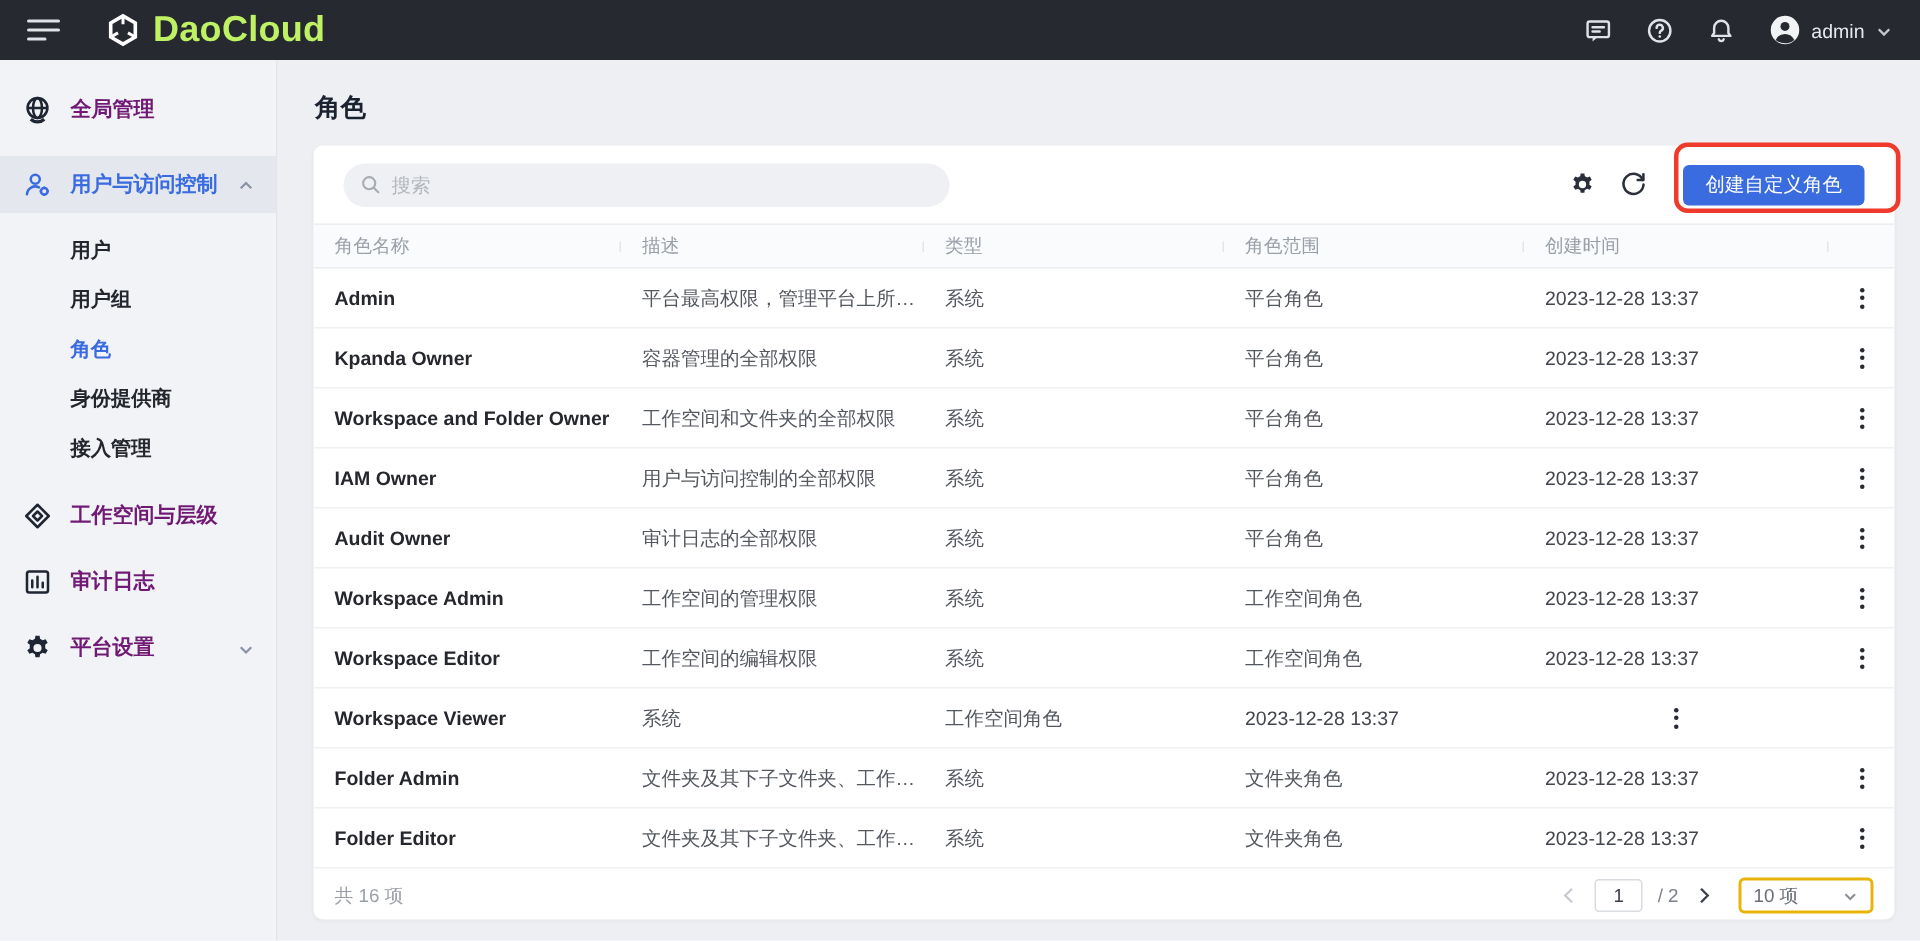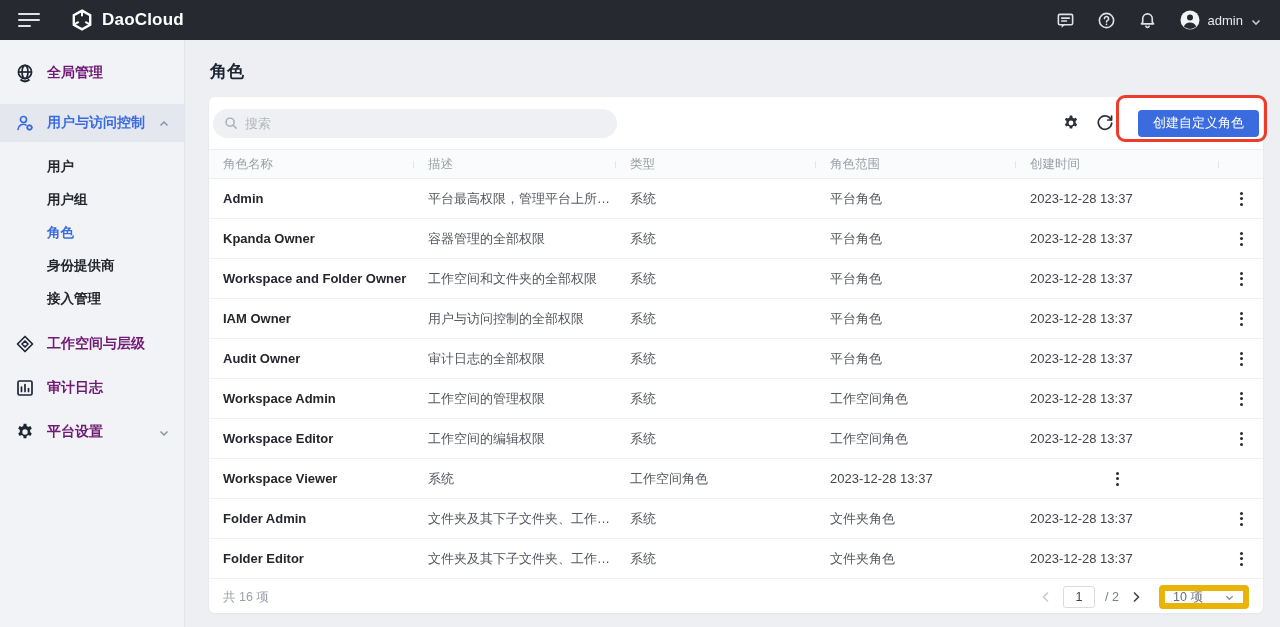--- a/index.html
+++ b/index.html
@@ -9,21 +9,21 @@
 
   
   .topbar { height:40px; background:#26292f; display:flex; align-items:center;
     color:#fff; padding:0 18px; }
   .hamburger { width:22px; height:14px; display:flex; flex-direction:column;
     justify-content:space-between; cursor:pointer; margin-right:30px; }
   .hamburger span { height:2px; background:#dfe2e6; border-radius:1px; }
   .hamburger span:nth-child(3){ width:60%; }
   .brand { display:flex; align-items:center; gap:8px; }
   .brand svg { display:block; }
-  .brand-name { font-size:17px; font-weight:700; letter-spacing:.2px; color:#ffffff; }
+  .brand-name { font-size:24px; font-weight:700; letter-spacing:.2px; color:#bef264; }
   .topbar-right { margin-left:auto; display:flex; align-items:center; gap:22px; }
   .top-icon { width:19px; height:19px; color:#dfe2e6; display:flex; cursor:pointer; }
   .top-icon svg { width:100%; height:100%; }
   .user-chip { display:flex; align-items:center; gap:7px; cursor:pointer; }
   .user-name { font-size:13px; color:#e6e8ec; }
   .chev { width:12px; height:12px; color:#c3c7cd; }
 
   
   .shell { display:flex; height:587px; }
   aside { width:185px; background:#f2f3f6; border-right:1px solid #e3e5ea;
@@ -43,21 +43,21 @@
   .nav-chev { width:12px; height:12px; color:#8a93a6; }
   .sub-list { padding:8px 0 4px 0; }
   .sub-item { height:33px; display:flex; align-items:center; padding-left:47px;
     font-size:13.5px; font-weight:600; color:#23262c; cursor:pointer; }
   .sub-item.selected { color:#3a6ce0; }
 
   
   .page-title { font-size:17px; font-weight:700; color:#1b2330; margin:4px 0 14px 1px; }
   .card { background:#fff; border-radius:6px; height:516px;
     box-shadow:0 1px 3px rgba(30,40,60,.05); overflow:hidden; }
-  .toolbar { height:52px; display:flex; align-items:center; padding:0 4px; }
+  .toolbar { height:52px; display:flex; align-items:center; padding:0 20px; }
   .search-box { width:404px; height:29px; background:#eef0f3; border-radius:15px;
     display:flex; align-items:center; padding:0 11px; gap:7px; }
   .search-box svg { width:14px; height:14px; color:#a7abb2; flex-shrink:0; }
   .search-box input { border:none; outline:none; background:transparent; flex:1;
     font-size:13px; color:#3c4046; font-family:inherit; }
   .search-box input::placeholder { color:#b3b7bd; }
   .toolbar-right { margin-left:auto; display:flex; align-items:center; gap:16px; }
   .tool-icon { width:18px; height:18px; color:#2a2f3a; cursor:pointer; display:flex; }
   .tool-icon svg { width:100%; height:100%; }
   .primary-btn { height:27px; background:#3a6ce0; color:#fff; border:none;
@@ -85,21 +85,21 @@
   
   .tfooter { height:36px; display:flex; align-items:center; padding:0 14px;
     font-size:12.5px; color:#9ba0a8; }
   .pager { margin-left:auto; display:flex; align-items:center; gap:10px; }
   .pg-chev { width:14px; height:14px; display:flex; cursor:pointer; }
   .pg-chev.disabled { color:#c8ccd2; }
   .pg-chev.enabled { color:#3f434a; }
   .page-input { width:32px; height:22px; border:1px solid #d8dbe0; border-radius:3px;
     text-align:center; font-size:12.5px; color:#3c3f45; outline:none; font-family:inherit; }
   .page-total { color:#7b8088; }
-  .size-select { width:90px; height:24px; border:6px solid #eab308; border-radius:4px;
+  .size-select { width:90px; height:24px; border:2px solid #eab308; border-radius:4px;
     display:flex; align-items:center; justify-content:space-between; padding:0 8px;
     color:#6b7077; font-size:12.5px; cursor:pointer; background:#fff; margin-left:6px; }
   .size-select svg { width:11px; height:11px; color:#8a8f96; }
 
   
   .annotation { position:absolute; left:1116px; top:95px; width:151px; height:47px;
     border:3px solid #ee3b2b; border-radius:9px; z-index:20; pointer-events:none; }
 </style>
 </head>
 <body>

